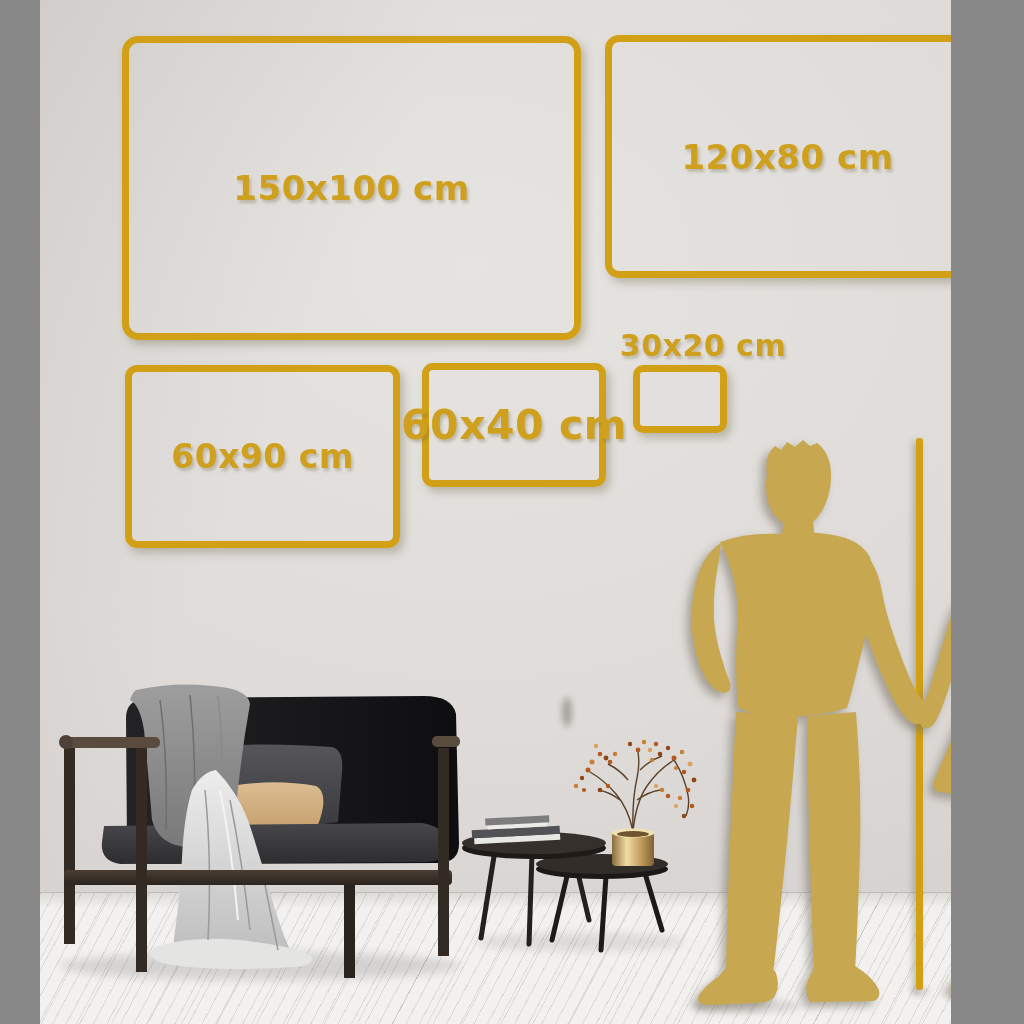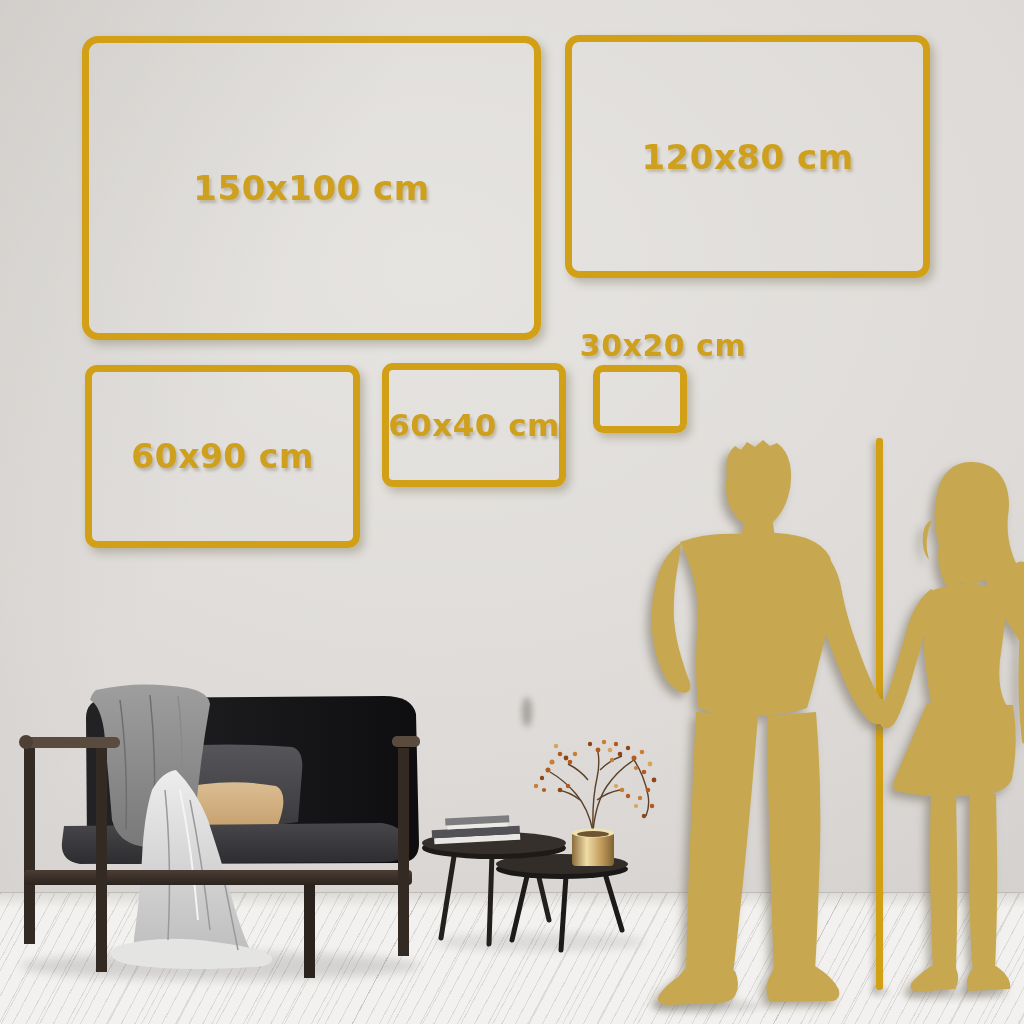--- a/index.html
+++ b/index.html
@@ -1,19 +1,20 @@
 <!DOCTYPE html>
 <html><head>
 <meta charset="utf-8">
 <style>
   html,body{margin:0;padding:0;background:#888;}
   #scene{
-    position:relative;width:1024px;height:1024px;overflow:hidden;
+    position:relative;width:911px;height:1024px;overflow:hidden;
     font-family:"DejaVu Sans","Liberation Sans",sans-serif;
     background:#4c1d95;
+    margin-left:40px;
   }
   #scene *{box-sizing:border-box;}
   .wall{
     position:absolute;left:0;top:0;width:1024px;height:893px;
     background:
       linear-gradient(115deg, rgba(90,85,80,0.10), rgba(90,85,80,0) 30%),
       radial-gradient(130% 115% at 42% 30%, #E6E4E1 0%, #DEDBD8 45%, #D3D0CD 78%, #C8C5C2 100%);
   }
   .floor{
     position:absolute;left:0;top:892px;width:1024px;height:132px;
@@ -34,21 +35,21 @@
     color:#CFA01D;font-weight:bold;letter-spacing:0.5px;
     text-shadow:2px 3px 3px rgba(110,95,55,0.30);white-space:nowrap;
   }
   .box1{left:82px;top:36px;width:459px;height:304px;border-radius:16px;}
   .box1 .size-label{font-size:34px;}
   .box2{left:565px;top:35px;width:365px;height:243px;border-radius:14px;text-align:right;}
   .box2 .size-label{font-size:34px;}
   .box3{left:85px;top:365px;width:275px;height:183px;border-radius:12px;}
   .box3 .size-label{font-size:33px;}
   .box4{left:382px;top:363px;width:184px;height:124px;border-radius:11px;}
-  .box4 .size-label{font-size:31px;}
+  .box4 .size-label{font-size:41px;}
   .box5{left:593px;top:365px;width:94px;height:68px;border-radius:10px;}
   .float-label{
     position:absolute;color:#CFA01D;font-weight:bold;letter-spacing:0.5px;
     text-align:center;text-shadow:2px 3px 3px rgba(110,95,55,0.30);white-space:nowrap;
   }
   .label-30x20{left:575px;top:328px;width:176px;font-size:30px;}
   .label-180{left:814px;top:399px;width:124px;font-size:31px;}
   .measure-line{
     position:absolute;left:876px;top:438px;width:7px;height:552px;
     background:#D1A014;border-radius:3px;

